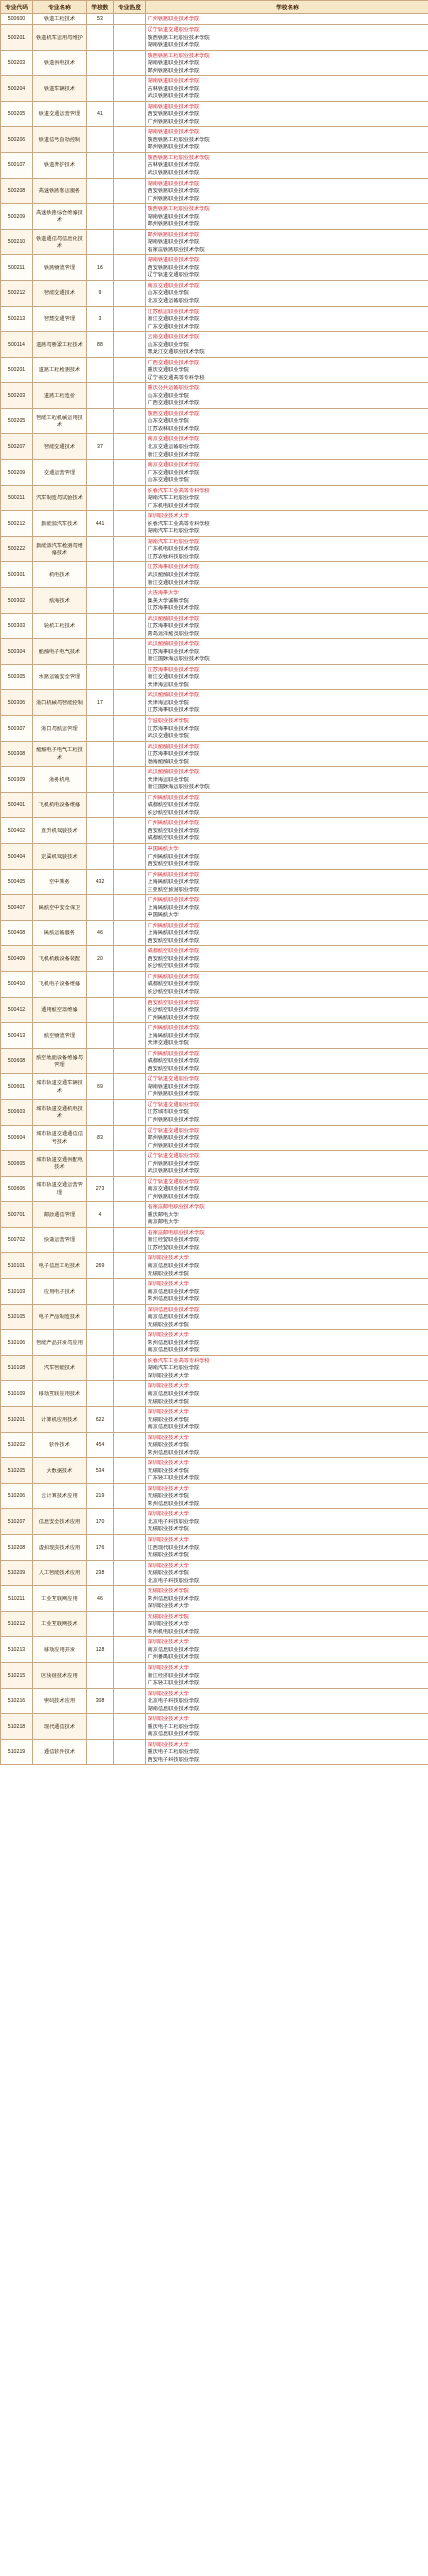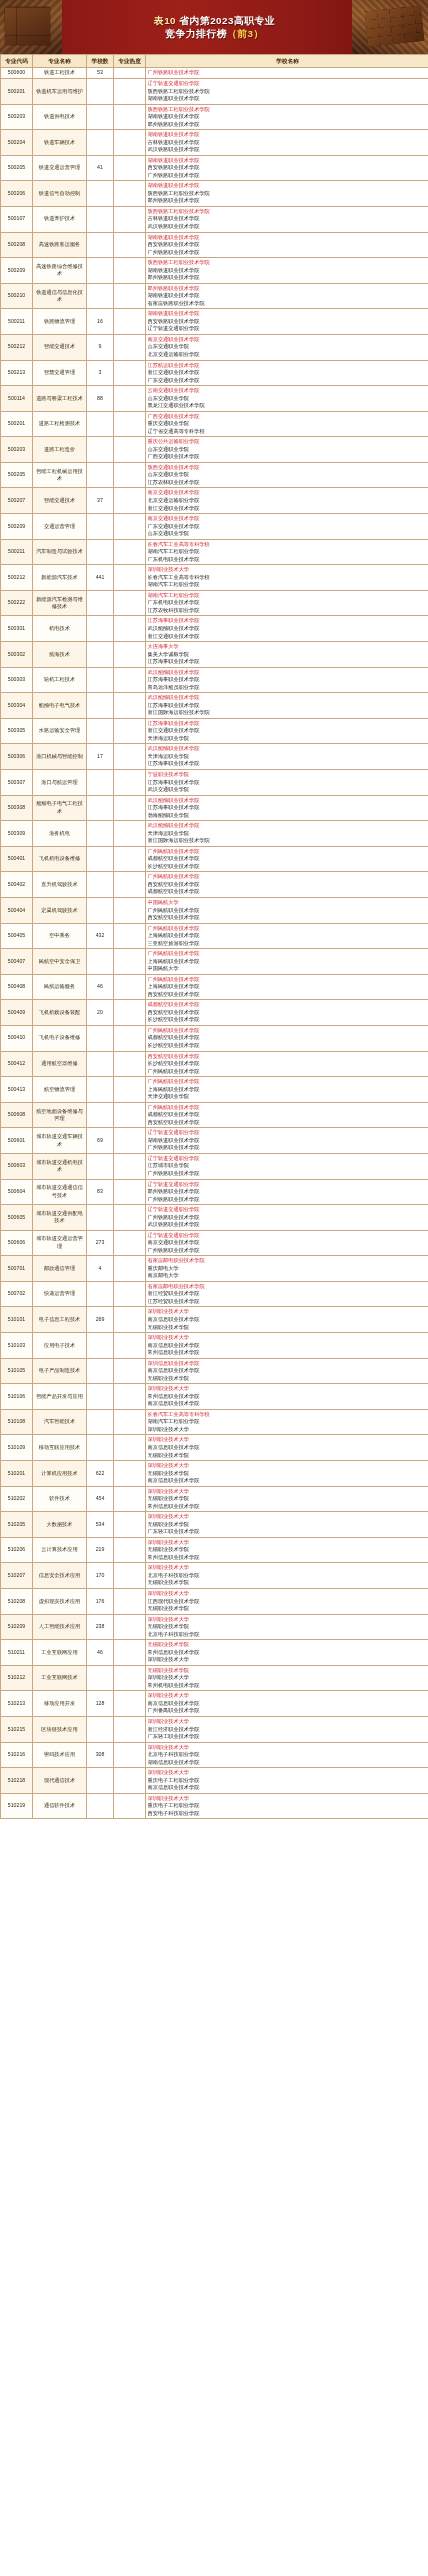--- a/index.html
+++ b/index.html
@@ -133,33 +133,20 @@
   td.schools .ln { display: block; white-space: nowrap; overflow: hidden; text-overflow: ellipsis; }
   td.schools .r { color: #d1232a; }
   td.schools .b { color: #1b1b1b; }
   tr.alt td { background: #fdf6e8; }
 </style>
 </head>
 <body>
 
 <div id="page">
 
-  <div class="banner">
-    <div class="choc-left"></div>
-    <div class="choc-right"></div>
-    <div class="title-wrap">
-      <div class="t1">
-        <span class="tag">表10</span>
-        <span>省内第2023高职专业</span>
-      </div>
-      <div class="t2">
-        <span>竞争力排行榜</span><span class="hl">（前3）</span>
-      </div>
-    </div>
-  </div>
 
   <table class="grid">
     <colgroup>
       <col class="c1">
         <col class="c2">
         <col class="c3">
         <col class="c4">
         <col class="c5">
     </colgroup>
     <thead>

